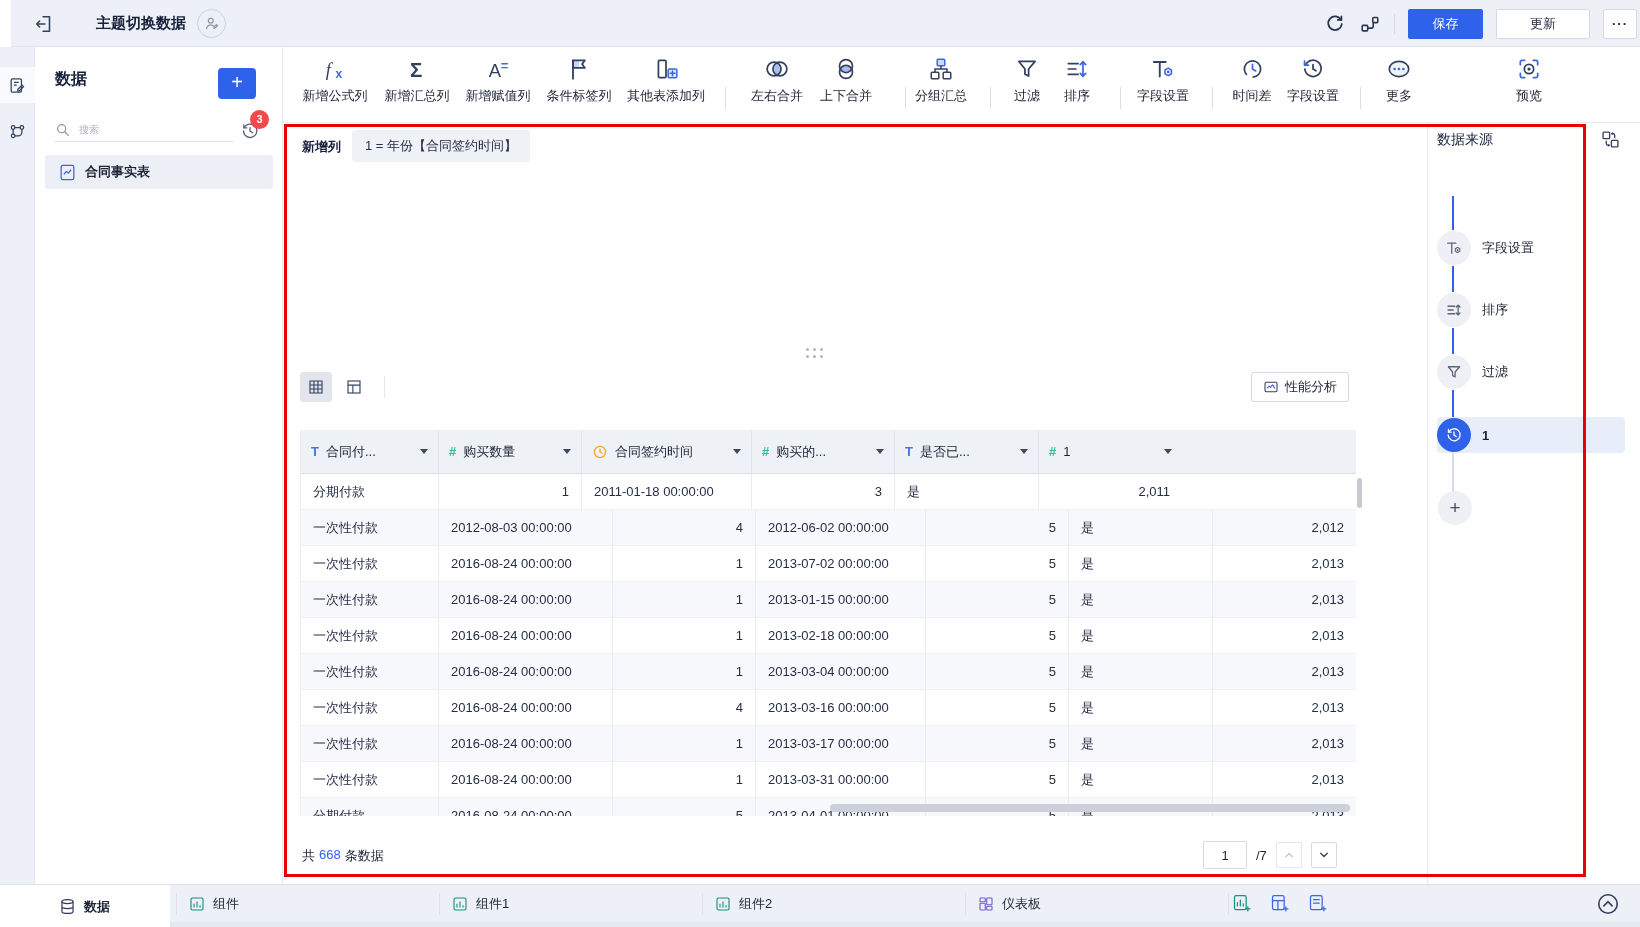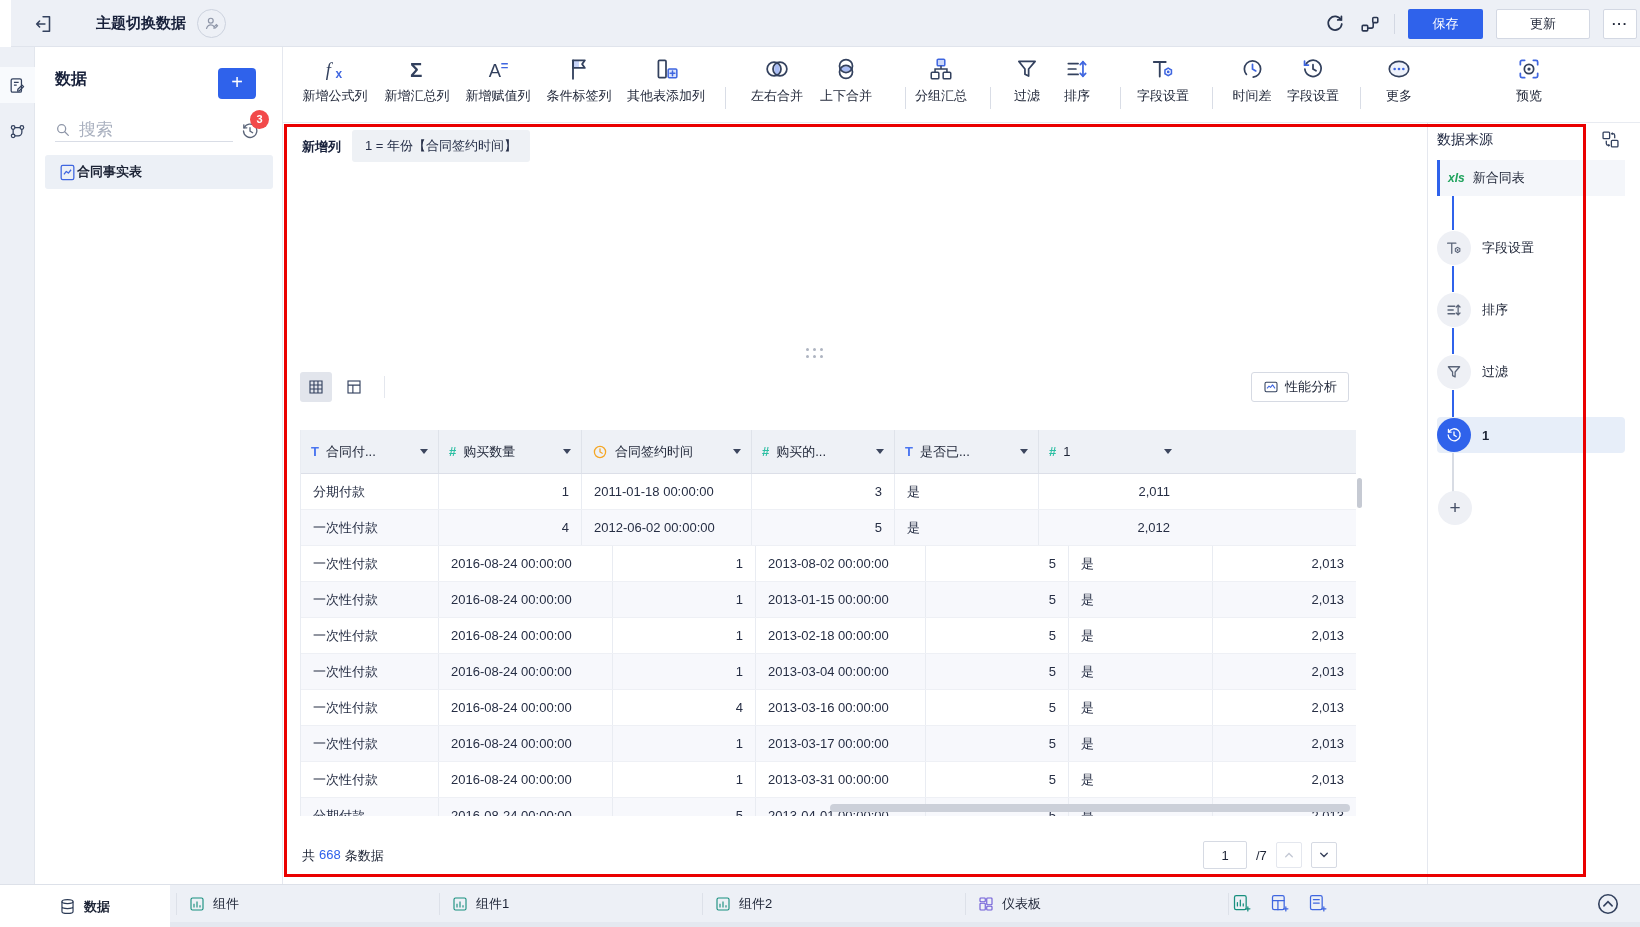--- a/index.html
+++ b/index.html
@@ -24,25 +24,25 @@
 
 .leftrail{position:absolute;left:0;top:47px;width:35px;height:837px;background:#edf0f6;border-right:1px solid #e2e6ed}
 .rail-item{position:absolute;left:0;width:35px;height:36px;display:flex;align-items:center;justify-content:center;cursor:pointer}
 .rail-item.sel{background:#f8fafd}
 
 
 .leftpanel{position:absolute;left:35px;top:47px;width:248px;height:837px;background:#fff;border-right:1px solid #e5e8ef}
 .lp-title{position:absolute;left:20px;top:22px;font-size:16px;font-weight:700;color:#17203a}
 .lp-add{position:absolute;left:183px;top:21px;width:38px;height:31px;background:#2f62eb;color:#fff;border-radius:4px;font-size:20px;line-height:29px;text-align:center;cursor:pointer}
 .lp-search{position:absolute;left:20px;top:71px;width:178px;border-bottom:1px solid #d9dde6;height:24px;display:flex;align-items:center;gap:8px}
-.lp-search input{border:none;outline:none;width:120px;font-size:17px;background:transparent;color:#ef4444}
+.lp-search input{border:none;outline:none;width:120px;font-size:10px;background:transparent;color:#ef4444}
 .lp-search input::placeholder{color:#a9b0bf}
 .lp-hist{position:absolute;left:205px;top:74px;cursor:pointer}
 .lp-badge{position:absolute;left:215px;top:63px;min-width:19px;height:19px;border-radius:10px;background:#f2494a;color:#fff;font-size:11px;font-weight:700;line-height:19px;text-align:center;z-index:3}
-.lp-item{position:absolute;left:10px;width:228px;display:flex;align-items:center;gap:0;padding-left:13px;border-radius:3px;cursor:pointer}
+.lp-item{position:absolute;left:10px;width:228px;display:flex;align-items:center;gap:8px;padding-left:13px;border-radius:3px;cursor:pointer}
 .lp-item .lbl{color:#1d2436}
 .lp-item.sel{background:#ecf0f6}
 .lp-item.sel .lbl{font-weight:600}
 
 
 .toolbar{position:absolute;left:283px;top:47px;width:1357px;height:76px;background:#fff;border-bottom:1px solid #e8ebf1}
 .tb-item{position:absolute;top:9px;transform:translateX(-50%);display:flex;flex-direction:column;align-items:center;gap:5px;cursor:pointer;white-space:nowrap}
 .tb-label{font-size:13px;color:#1d2436}
 .tb-div{position:absolute;top:40px;width:1px;height:22px;background:#d9dde6}
 
@@ -442,31 +442,32 @@
       <div class="tr">
           <div class="td" style="width:138px">分期付款</div>
           <div class="td num" style="width:143px">1</div>
           <div class="td" style="width:170px">2011-01-18 00:00:00</div>
           <div class="td num" style="width:143px">3</div>
           <div class="td" style="width:144px">是</div>
           <div class="td num" style="width:143px;border-right:none">2,011</div>
         </div>
       <div class="tr">
           <div class="td" style="width:138px">一次性付款</div>
+          <div class="td" style="width:174px">2012-08-03 00:00:00</div>
           <div class="td num" style="width:143px">4</div>
           <div class="td" style="width:170px">2012-06-02 00:00:00</div>
           <div class="td num" style="width:143px">5</div>
           <div class="td" style="width:144px">是</div>
           <div class="td num" style="width:143px;border-right:none">2,012</div>
         </div>
       <div class="tr">
           <div class="td" style="width:138px">一次性付款</div>
           <div class="td" style="width:174px">2016-08-24 00:00:00</div>
           <div class="td num" style="width:143px">1</div>
-          <div class="td" style="width:170px">2013-08-02 00:00:00</div>
+          <div class="td" style="width:170px">2013-07-02 00:00:00</div>
           <div class="td num" style="width:143px">5</div>
           <div class="td" style="width:144px">是</div>
           <div class="td num" style="width:143px;border-right:none">2,013</div>
         </div>
       <div class="tr">
           <div class="td" style="width:138px">一次性付款</div>
           <div class="td" style="width:174px">2016-08-24 00:00:00</div>
           <div class="td num" style="width:143px">1</div>
           <div class="td" style="width:170px">2013-01-15 00:00:00</div>
           <div class="td num" style="width:143px">5</div>
@@ -559,24 +560,20 @@
         <rect x="3.5" y="3.5" width="7.5" height="7.5" rx="1"></rect>
         <rect x="13" y="13" width="7.5" height="7.5" rx="1"></rect>
         <path d="M16.8 10.5V7.3a2 2 0 0 0-2-2h-1.3M7.2 13.5v3.2a2 2 0 0 0 2 2h1.3"></path>
         <path d="M14.6 4.2l-1.3 1.1 1.3 1.1M9.4 19.8l1.3-1.1-1.3-1.1"></path>
       </svg>
     </div>
 
   <div class="rp-line-blue"></div>
   <div class="rp-line-gray"></div>
 
-  <div class="rp-source">
-    <span class="rp-xls">xls</span>
-    <span>新合同表</span>
-  </div>
 
   <div class="rp-step" style="top:230px">
     <span class="circ">
         <svg width="18" height="18" viewBox="0 0 24 24" fill="none">
           <path d="M3.5 5.5h11M9 5.5V19" stroke="#5a6478" stroke-width="1.7" stroke-linecap="round"></path>
           <path d="M16.8 11.2l3 1.7v3.5l-3 1.7-3-1.7v-3.5z" stroke="#5a6478" stroke-width="1.4"></path>
           <circle cx="16.8" cy="14.7" r="1.3" fill="#5a6478"></circle>
         </svg>
       </span>
     <span class="slbl">字段设置</span>

